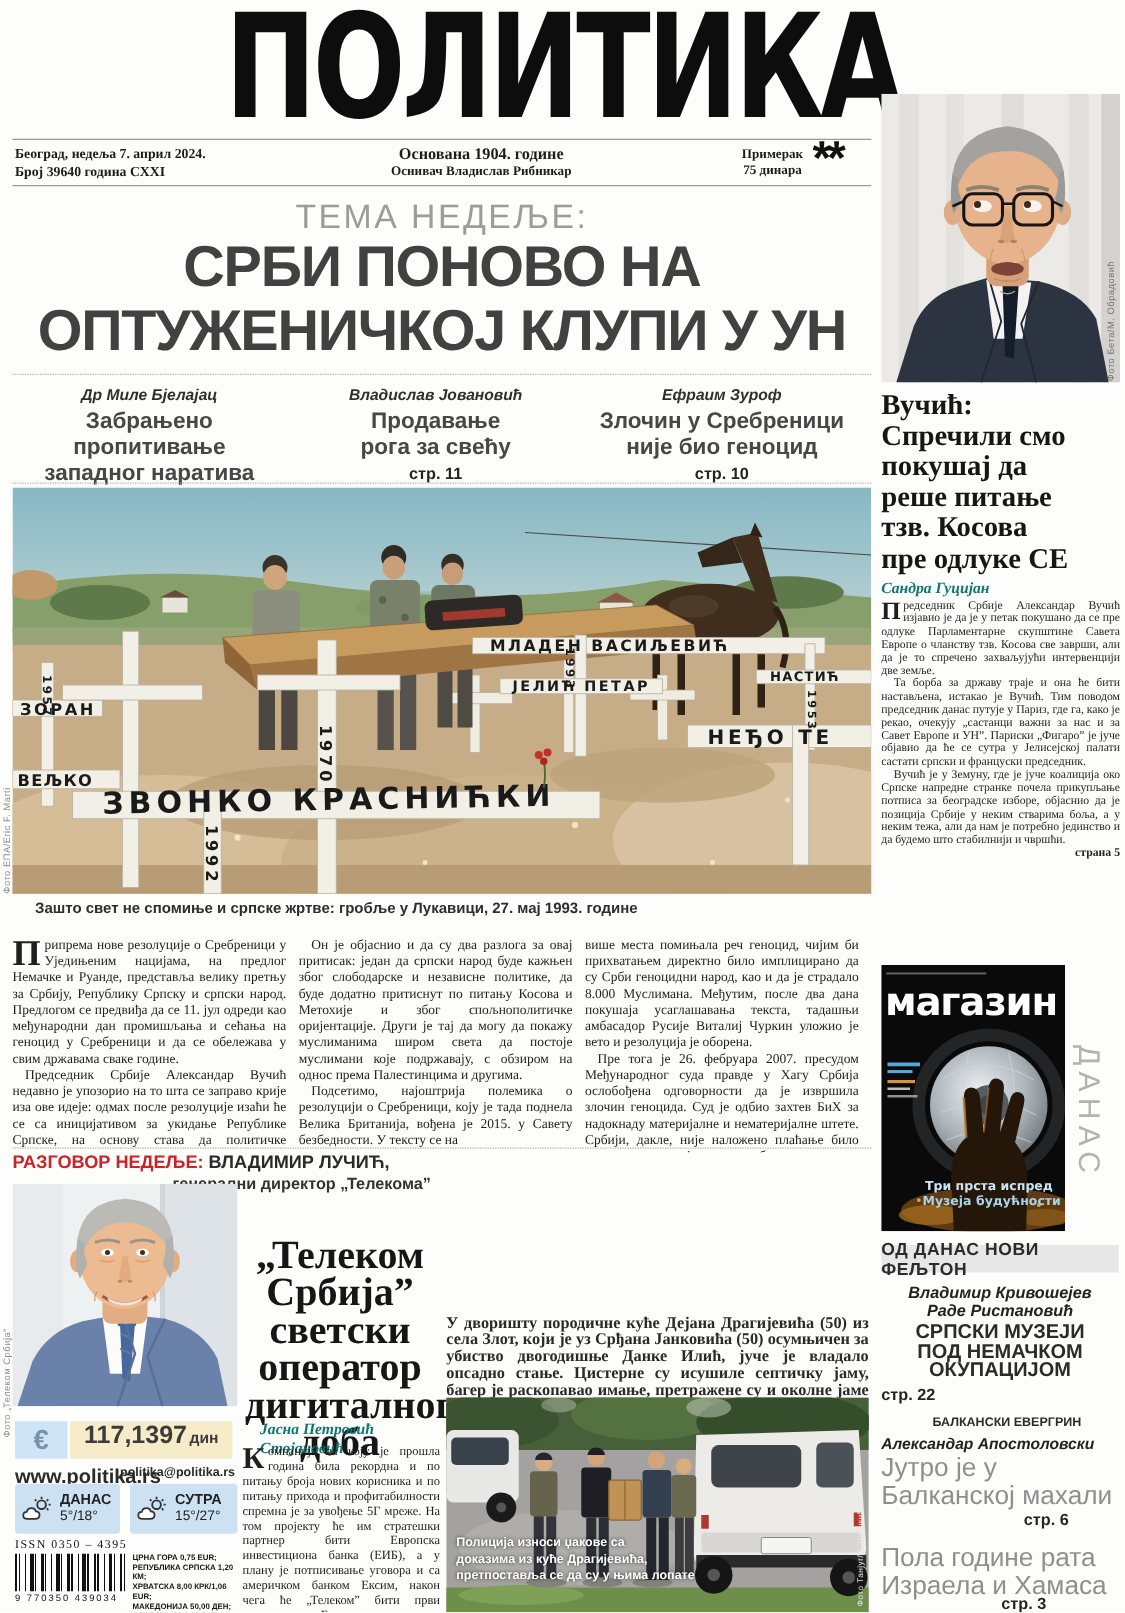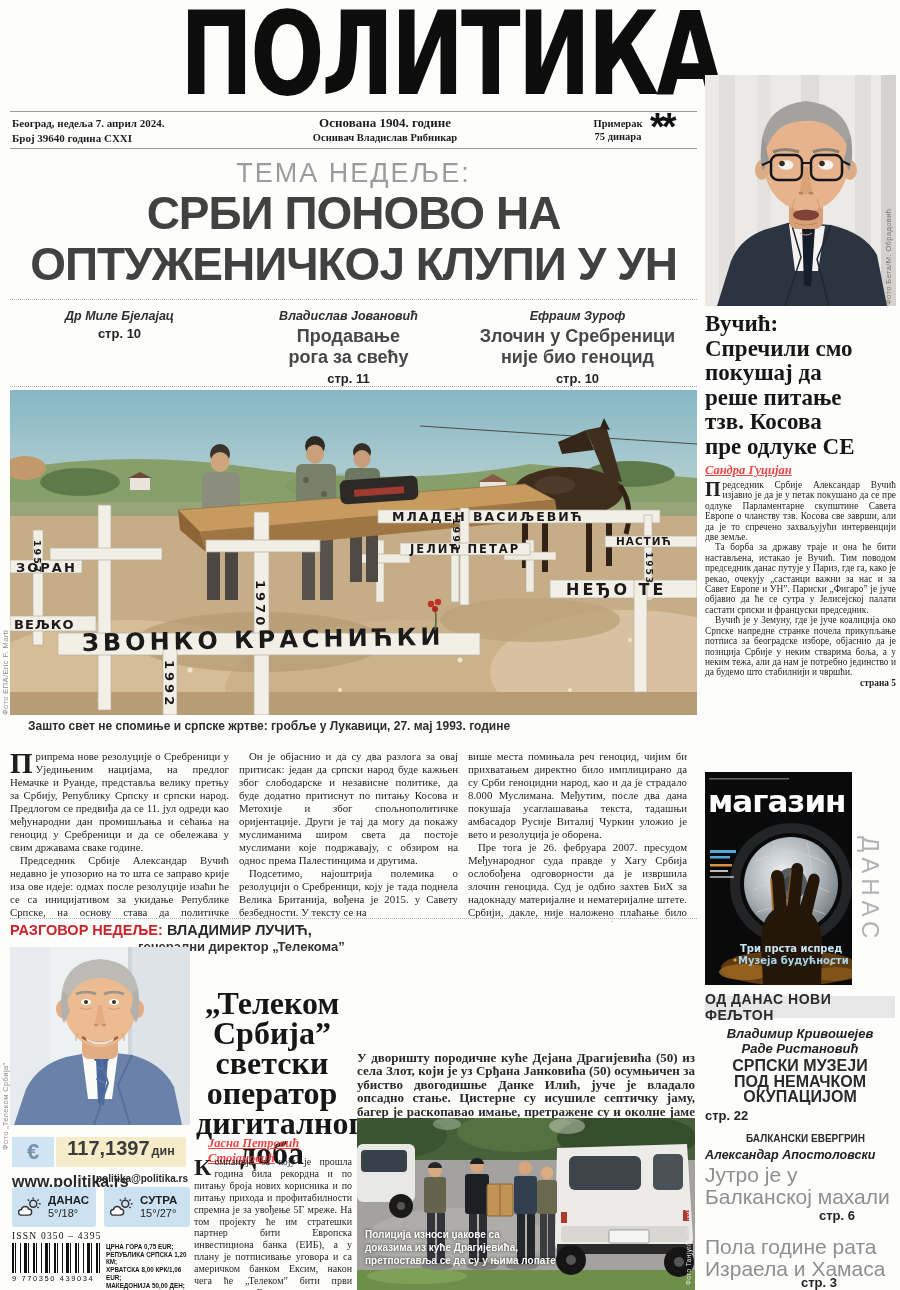--- a/index.html
+++ b/index.html
@@ -26,21 +26,21 @@
   .bodycol{top:750px;width:219px;height:172px;overflow:hidden;font-family:"Liberation Serif","DejaVu Serif",serif;
            font-size:10.8px;line-height:13px;color:#1f1f1f;}
   .bodycol p{margin:0;}
   .ind{text-indent:10px;}
   .dc-lg{float:left;font-family:"Liberation Serif","DejaVu Serif",serif;font-weight:bold;font-size:29px;line-height:24px;padding:1px 3px 0 0;}
   .dc-sm{float:left;font-family:"Liberation Serif","DejaVu Serif",serif;font-weight:bold;font-size:20px;line-height:17px;padding:1px 2px 0 0;}
   .dc-md{float:left;font-family:"Liberation Serif","DejaVu Serif",serif;font-weight:bold;font-size:24px;line-height:20px;padding:1px 3px 0 0;}
   .pgref{float:right;font-weight:bold;}
   .vcred{position:absolute;font-size:7.5px;color:#8f8f8f;writing-mode:vertical-rl;transform:rotate(180deg);letter-spacing:.4px;}
   .sb-head{font-family:"Liberation Serif","DejaVu Serif",serif;font-weight:bold;color:#161616;}
-  .sb-auth{font-family:"Liberation Serif","DejaVu Serif",serif;font-weight:bold;font-style:italic;font-size:12.5px;color:#ef4444;text-decoration:underline;}
+  .sb-auth{font-family:"Liberation Serif","DejaVu Serif",serif;font-weight:bold;font-style:italic;font-size:12.5px;color:#0f766e;}
   .sb-body{font-family:"Liberation Serif","DejaVu Serif",serif;font-size:9.4px;line-height:10.4px;color:#1f1f1f;}
   .sb-body p{margin:0;}
   .graybig{font-size:21px;line-height:22px;color:#8f8f8f;}
   .euro-box{display:flex;align-items:center;justify-content:center;background:#cfe4f4;}
   .rate-box{display:flex;align-items:baseline;justify-content:center;background:#f6ecca;}
   .wbox{background:#cce2f2;border-radius:3px;display:flex;align-items:center;padding:3px 5px;box-sizing:border-box;}
   .wtxt{margin-left:5px;line-height:13px;}
   .barcode{width:88px;height:30px;background:
      repeating-linear-gradient(90deg,#111 0 2px,#fff 2px 3px,#111 3px 4px,#fff 4px 8px,#111 8px 9px,#fff 9px 12px,#111 12px 15px,#fff 15px 16px,#111 16px 17px,#fff 17px 21px);}
   .fbox{background:#e7e7e7;display:flex;align-items:center;justify-content:center;
@@ -68,20 +68,22 @@
   <div class="abs" style="top:106px;left:650px;font-size:38px;font-weight:bold;color:#111;letter-spacing:-3px;">**</div>
   <div class="abs rule" style="top:148px;"></div>
 
   <div class="abs kicker-theme">ТЕМА НЕДЕЉЕ:</div>
   <div class="abs headline-main pre">СРБИ ПОНОВО НА
 ОПТУЖЕНИЧКОЈ КЛУПИ У УН</div>
   <div class="abs dotted" style="top:299px;"></div>
 
   <div class="abs teaser" style="left:10px;">
     <div class="auth">Др Миле Бјелајац</div>
+    <div class="ttl pre">Забрањено пропитивање
+западног наратива</div>
     <div class="pg">стр. 10</div>
   </div>
   <div class="abs teaser" style="left:239px;">
     <div class="auth">Владислав Јовановић</div>
     <div class="ttl pre">Продавање
 рога за свећу</div>
     <div class="pg">стр. 11</div>
   </div>
   <div class="abs teaser" style="left:468px;">
     <div class="auth">Ефраим Зуроф</div>

